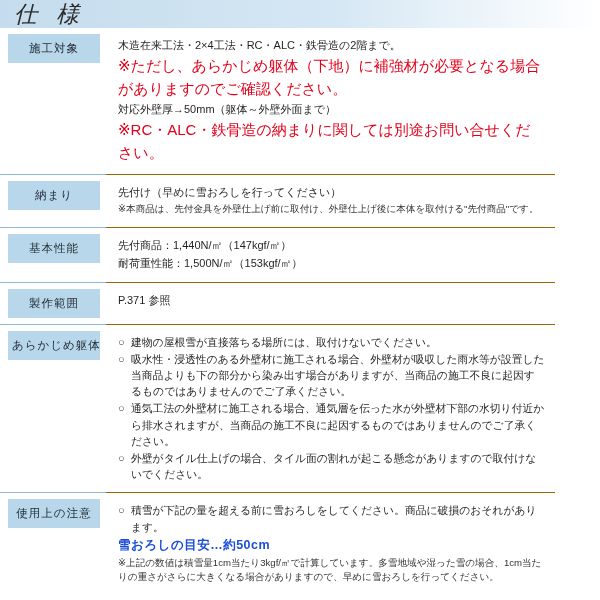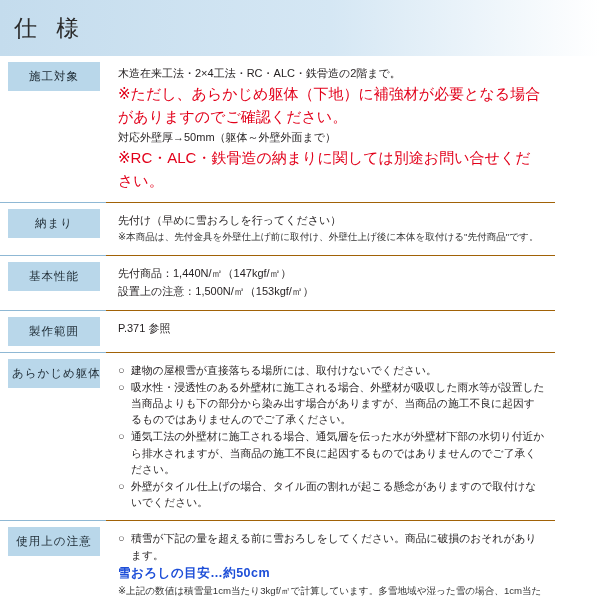--- a/index.html
+++ b/index.html
@@ -8,24 +8,24 @@
     background:#ffffff;
     font-family:"Liberation Sans","DejaVu Sans",sans-serif;
     color:#231f20;
     overflow:hidden;
   }
   .page{position:relative;width:600px;height:600px;box-sizing:border-box;}
 
   
   .header{
     position:relative;
-    height:56px;
+    height:28px;
     background:#cfe3f1;
     background:linear-gradient(to right,#c4dced 0%,#d5e7f4 55%,#ffffff 100%);
-    display:flex;align-items:center;
+    display:flex;align-items:center;font-style:italic;
   }
   .header .title{
     font-size:23px;
     letter-spacing:6px;
     color:#2b2b2b;
     padding-left:14px;
     font-weight:400;
     font-family:"DejaVu Sans","Liberation Sans",sans-serif;
   }
 
@@ -109,21 +109,21 @@
             <p class="strong-line">先付け（早めに雪おろしを行ってください）</p>
             <p class="small">※本商品は、先付金具を外壁仕上げ前に取付け、外壁仕上げ後に本体を取付ける"先付商品"です。</p>
           </td>
         </tr>
         <tr>
           <td class="lbl-cell">
             <div class="lbl-inner">基本性能</div>
           </td>
           <td class="val-cell">
             <p class="strong-line">先付商品：1,440N/㎡（147kgf/㎡）</p>
-            <p class="strong-line">設置上の注意：1,500N/㎡（153kgf/㎡）</p>
+            <p class="strong-line">耐荷重性能：1,500N/㎡（153kgf/㎡）</p>
           </td>
         </tr>
         <tr>
           <td class="lbl-cell">
             <div class="lbl-inner">製作範囲</div>
           </td>
           <td class="val-cell">
             <p class="strong-line">P.371 参照</p>
           </td>
         </tr>

